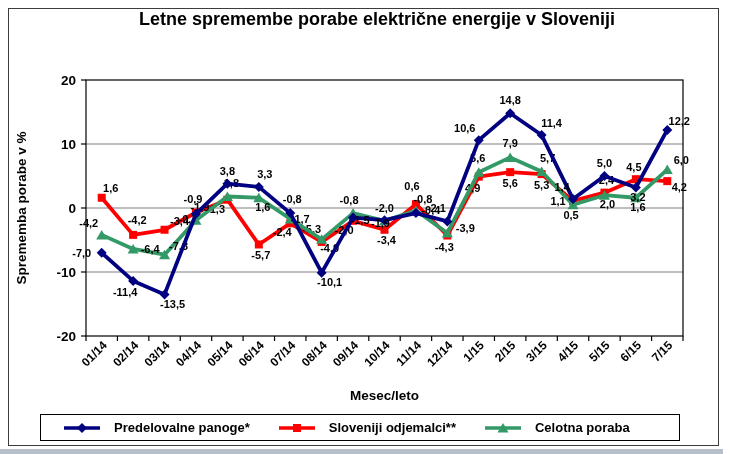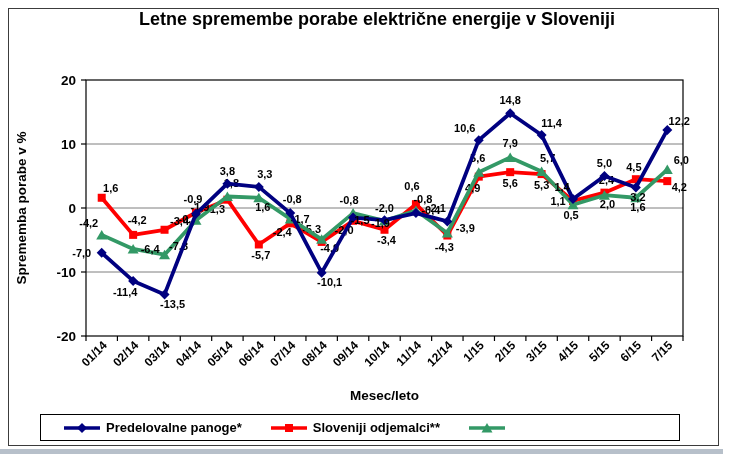--- a/index.html
+++ b/index.html
@@ -6,21 +6,21 @@
   .stage{position:relative;width:723px;height:454px;background:#ffffff;overflow:hidden;
          font-family:"Liberation Sans",sans-serif;}
   .chart-frame{position:absolute;left:8px;top:8px;width:709px;height:436px;
                border:1px solid #3c3c3c;background:#ffffff;}
   .chart-title{position:absolute;left:62px;top:6px;width:630px;text-align:center;
                font-size:18px;font-weight:700;color:#000;line-height:26px;}
   .plot-svg{position:absolute;left:0;top:0;}
   .legend{position:absolute;left:40px;top:414px;width:640px;height:27px;
           border:1px solid #000;display:flex;align-items:center;gap:28px;
           padding-left:22px;box-sizing:border-box;background:#fff;}
-  .legend-item{display:flex;align-items:center;gap:5px;}
+  .legend-item{display:flex;align-items:center;gap:13px;}
   .legend-label{font-size:13px;font-weight:700;color:#000;white-space:nowrap;}
   .bottom-strip{position:absolute;left:0;bottom:0;width:730px;height:5px;background:#b7c0ca;}
   text{font-family:"Liberation Sans",sans-serif;}
 </style>
 </head>
 <body>
 
 <div class="stage">
   <div class="chart-frame"></div>
   <div class="chart-title">Letne spremembe porabe električne energije v Sloveniji</div>
@@ -213,17 +213,18 @@
         <line x1="1" y1="6" x2="37" y2="6" stroke="#FF0000" stroke-width="3.5"></line>
         <rect x="15" y="2" width="8" height="8" fill="#FF0000"></rect>
       </svg>
       <span class="legend-label">Sloveniji odjemalci**</span>
     </div>
     <div class="legend-item">
       <svg width="38" height="12">
         <line x1="1" y1="6" x2="37" y2="6" stroke="#339966" stroke-width="3.5"></line>
         <path d="M19 1 L24.5 10.5 L13.5 10.5 Z" fill="#339966"></path>
       </svg>
+      <span class="legend-label">Celotna poraba</span>
     </div>
   </div>
 
   <div class="bottom-strip"></div>
 </div>
 
 </body></html>

